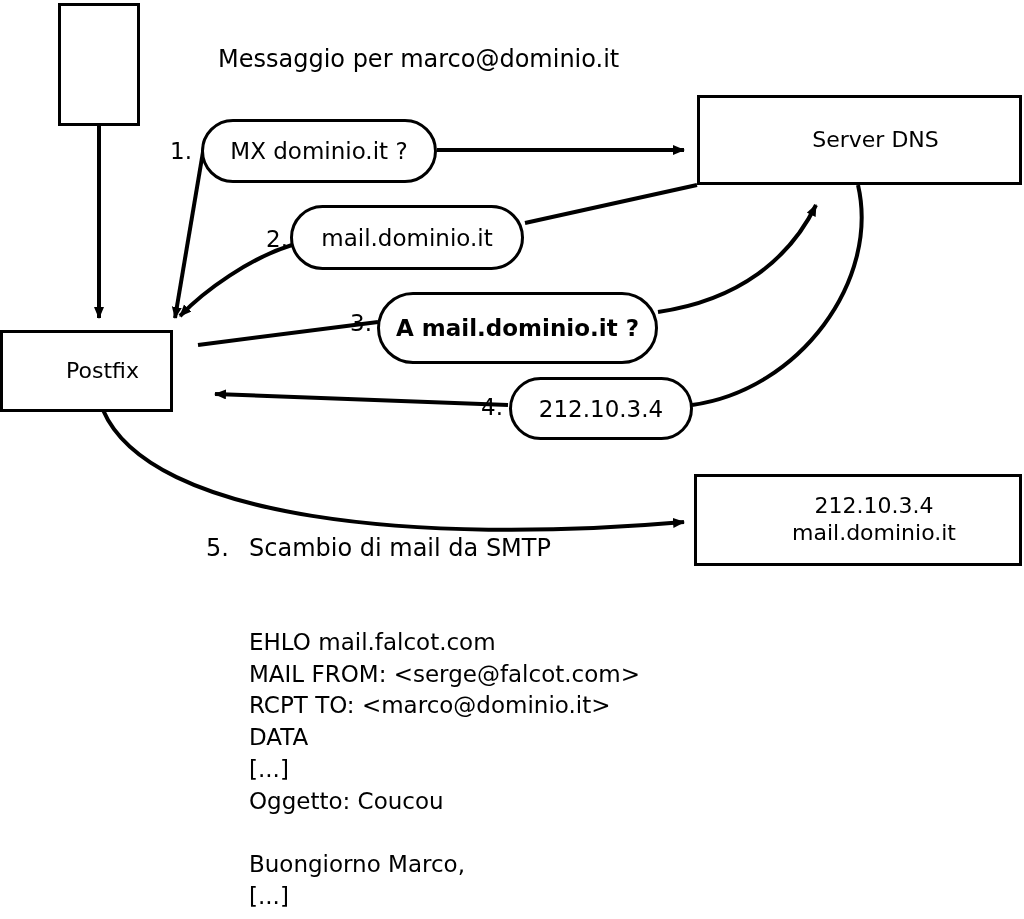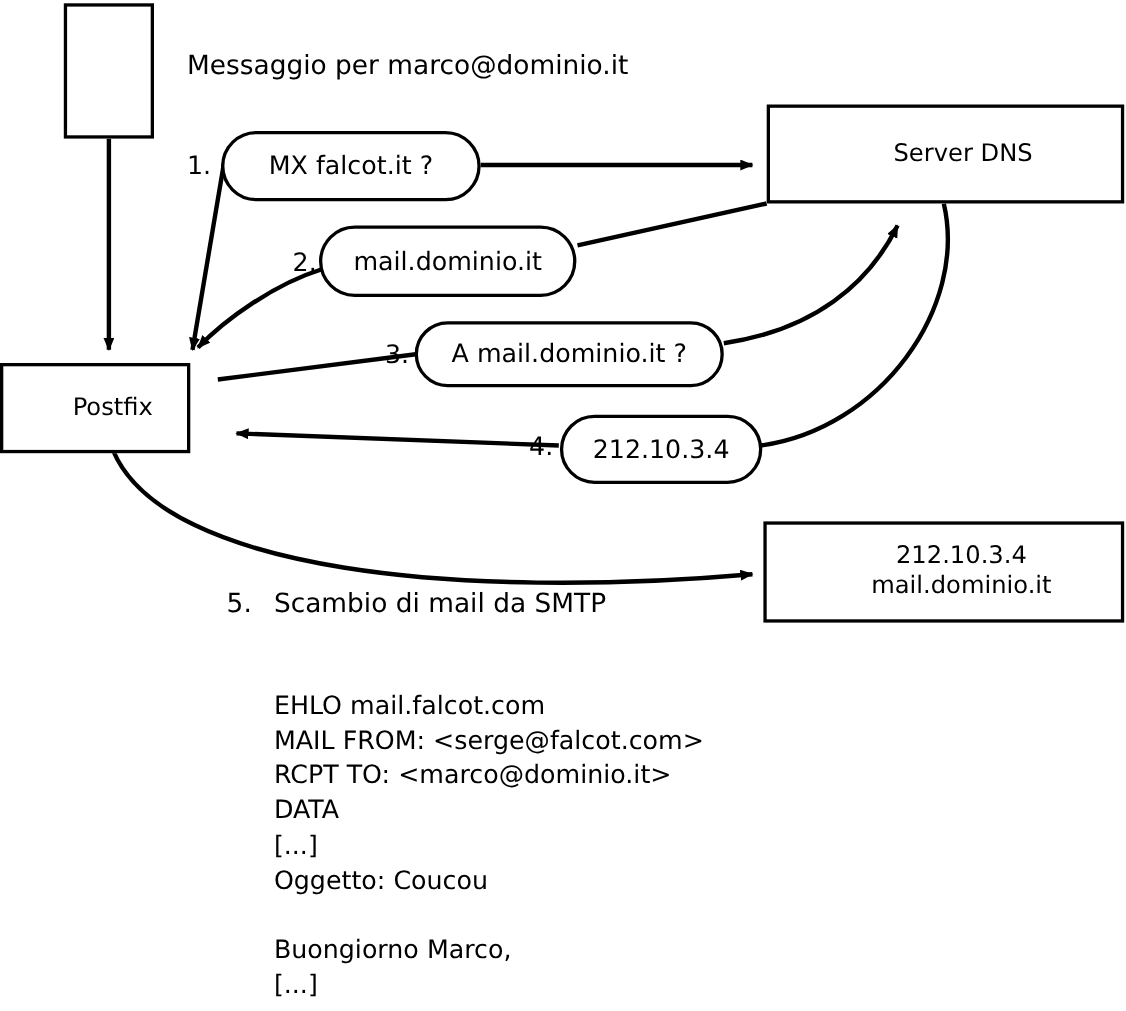--- a/index.html
+++ b/index.html
@@ -55,20 +55,21 @@
   .txt {
     position: absolute;
     color: #000;
     white-space: pre;
   }
   .step-num {
     font-size: 23px;
   }
   .title-text {
     font-size: 24px;
+    margin-left: 48px;
   }
   .step5-text {
     font-size: 24px;
   }
   .smtp-block {
     position: absolute;
     font-size: 23px;
     color: #000;
     line-height: 1.38;
     white-space: pre;
@@ -119,30 +120,30 @@
     <span>Postfix</span>
   </div>
 
   <div class="box" style="left:694px; top:474px; width:328px; height:92px; flex-direction:column;">
     <span>212.10.3.4</span>
     <span>mail.dominio.it</span>
   </div>
 
   <div class="txt step-num" style="left:170px; top:138px;">1.</div>
   <div class="bubble" style="left:201px; top:119px; width:236px; height:64px;">
-    <span>MX falcot.it ?</span>
+    <span>MX dominio.it ?</span>
   </div>
 
   <div class="txt step-num" style="left:266px; top:226px;">2.</div>
   <div class="bubble" style="left:290px; top:205px; width:234px; height:65px;">
     <span>mail.dominio.it</span>
   </div>
 
   <div class="txt step-num" style="left:350px; top:310px;">3.</div>
-  <div class="bubble" style="left:377px; top:292px; width:281px; height:60px;">
+  <div class="bubble" style="left:377px; top:292px; width:281px; height:72px;font-weight:bold;">
     <span>A mail.dominio.it ?</span>
   </div>
 
   <div class="txt step-num" style="left:481px; top:394px;">4.</div>
   <div class="bubble" style="left:509px; top:377px; width:184px; height:63px;">
     <span>212.10.3.4</span>
   </div>
 
   <div class="txt step5-text" style="left:206px; top:534px;">5.</div>
   <div class="txt step5-text" style="left:249px; top:534px;">Scambio di mail da SMTP</div>

